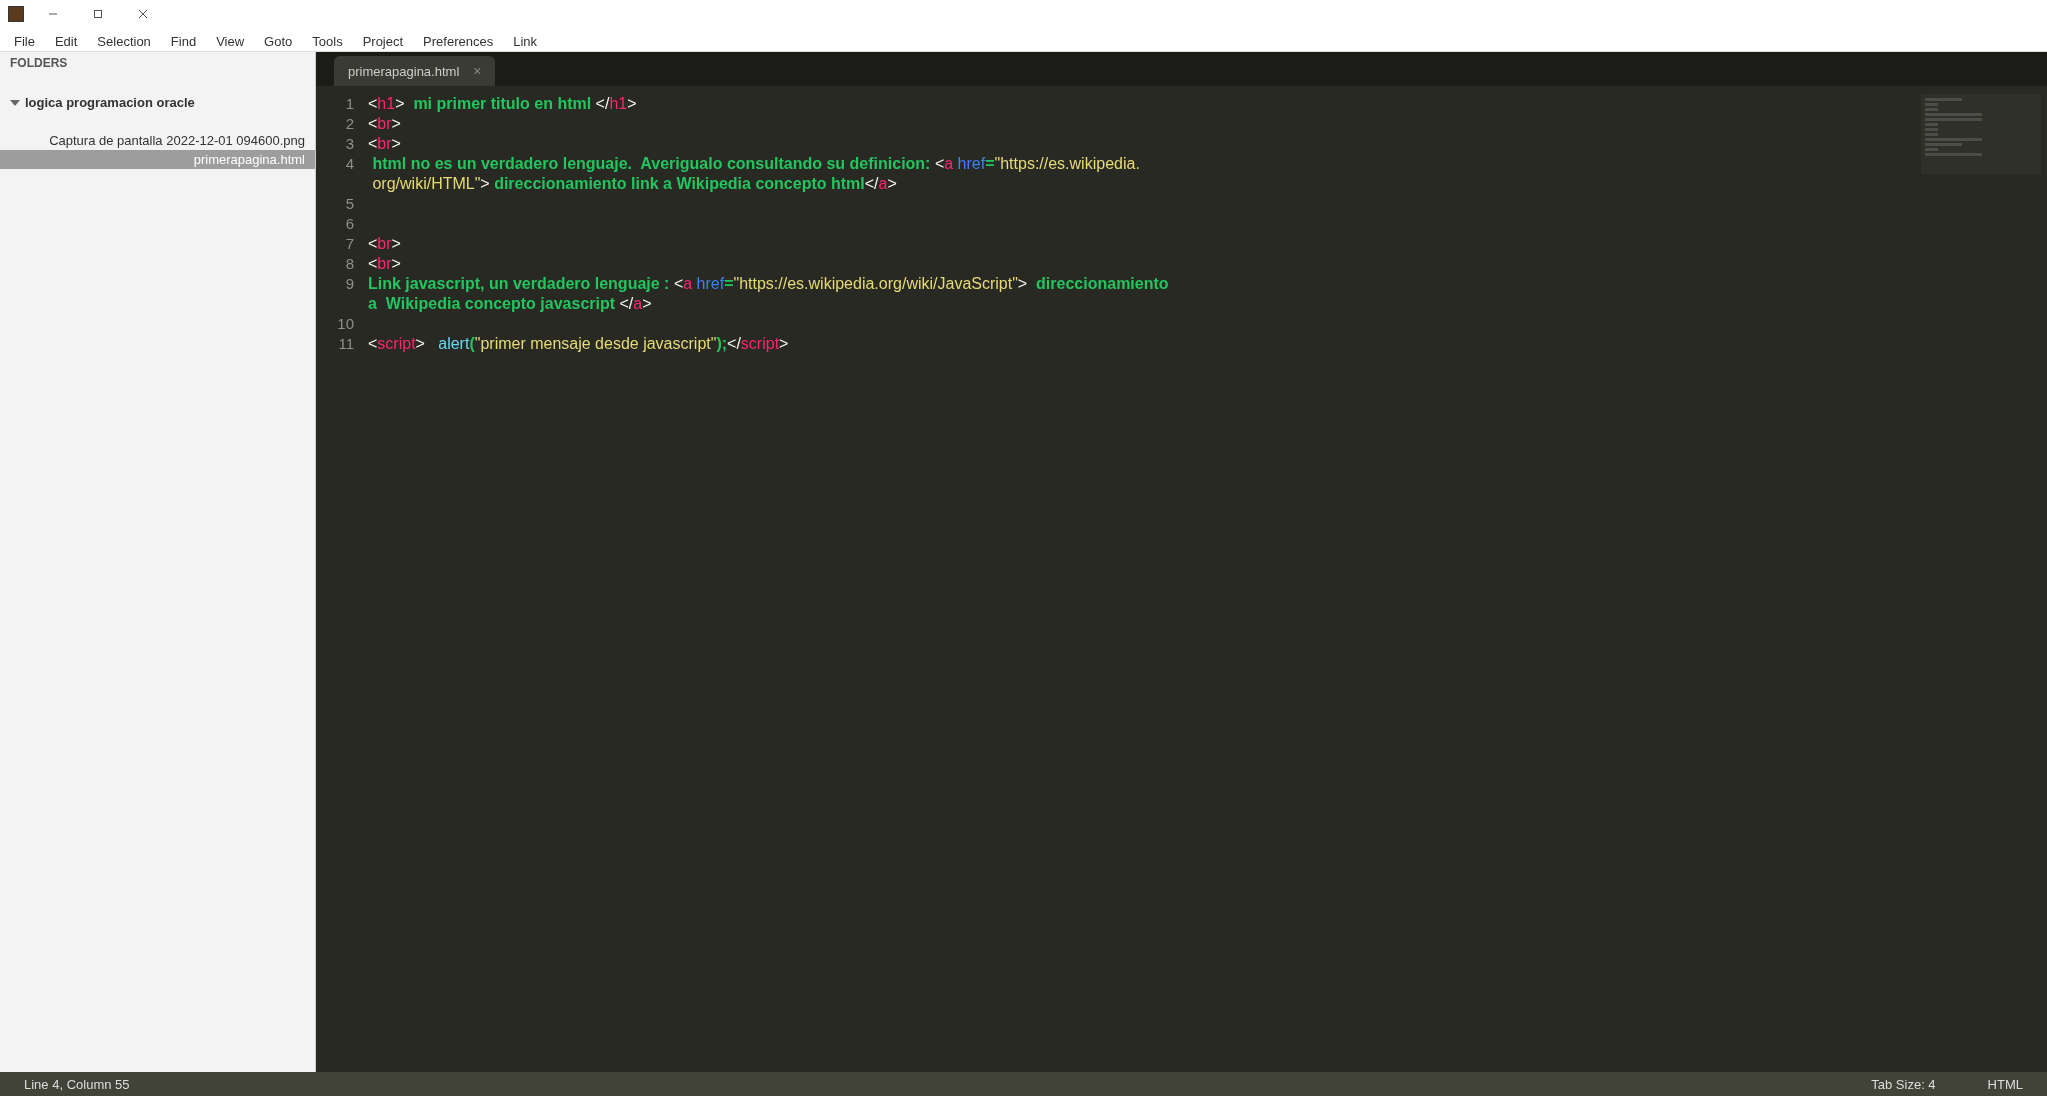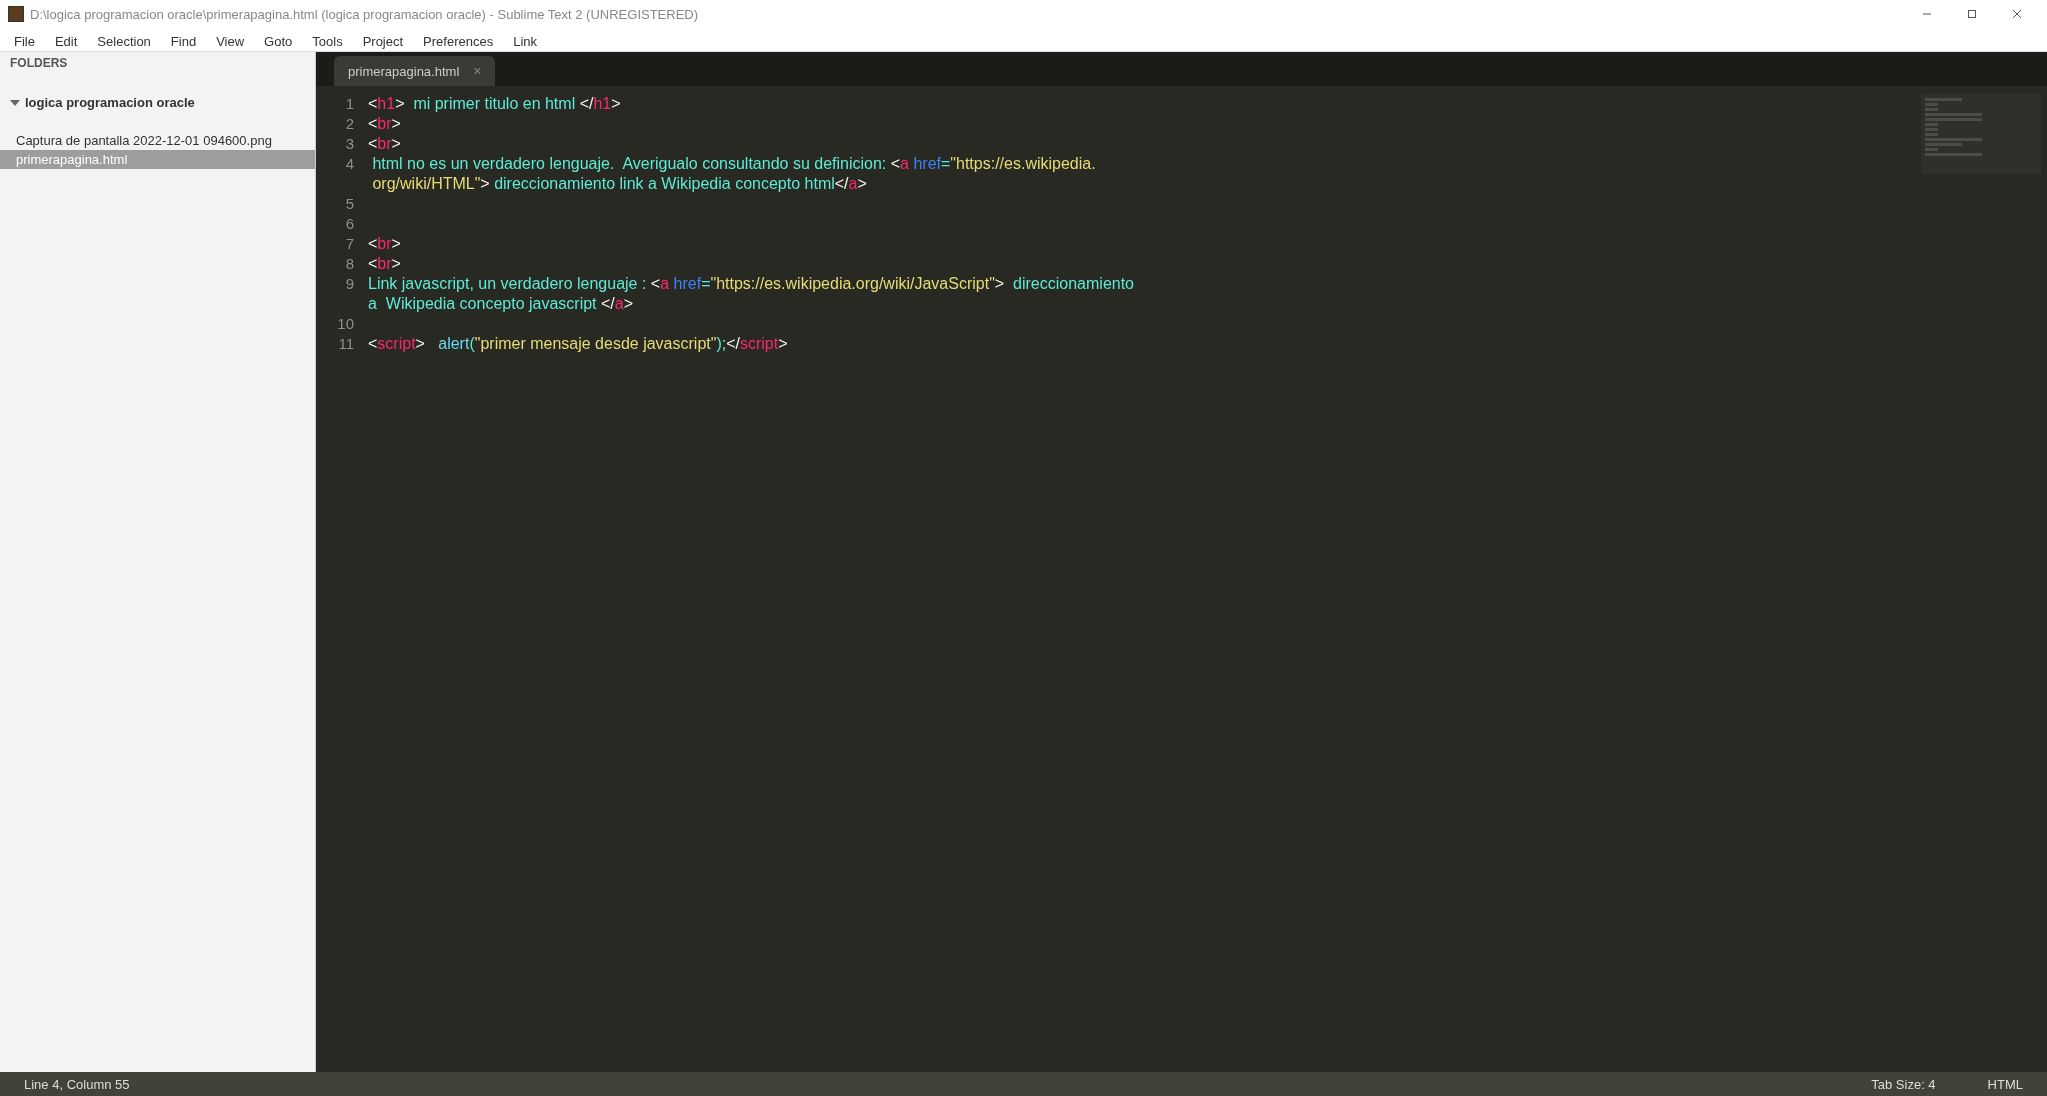--- a/index.html
+++ b/index.html
@@ -55,21 +55,21 @@
 .sidebar-header {
   padding: 4px 10px;
   font-size: 12px;
   color: #555;
   font-weight: 600;
 }
 .folder-row {
   display: flex; align-items: center; padding: 2px 10px;
 }
 .tri { width: 0; height: 0; border-left: 5px solid transparent; border-right: 5px solid transparent; border-top: 6px solid #666; margin-right: 5px; }
-.file-row { padding: 2px 10px 2px 16px; }
+.file-row { padding: 2px 10px 2px 16px; text-align: right; }
 .file-row.selected { background: #9d9d9d; color: #fff; }
 
 .editor-pane {
   flex: 1;
   background: #282923;
   display: flex;
   flex-direction: column;
   position: relative;
   min-width: 0;
 }
@@ -119,21 +119,21 @@
   white-space: pre;
   padding-right: 140px;
 }
 .code .row { height: 20px; }
 
 .tag-bracket { color: #f8f8f2; }
 .tag-name { color: #f92672; }
 .attr-name { color: #3b82f6; }
 .attr-val, .string { color: #e6db74; }
 .func { color: #66d9ef; }
-.plain { color: #5eead4; }
+.plain { color: #22c55e; font-weight: bold; }
 
 .minimap {
   position: absolute;
   top: 8px; right: 6px;
   width: 120px;
   height: 80px;
   background: #2f302a;
   padding: 4px;
   font-size: 2px;
   line-height: 3px;
@@ -157,21 +157,20 @@
   gap: 24px;
 }
 .statusbar .spacer { flex: 1; }
 .statusbar .cell { padding: 0 14px; }
 </style>
 </head>
 <body>
 
 <div class="titlebar">
   <div class="app-icon"></div>
-  <div class="title">D:\logica programacion oracle\primerapagina.html (logica programacion oracle) - Sublime Text 2 (UNREGISTERED)</div>
   <div class="win-controls">
     <div class="win-btn">
       <svg width="10" height="10" viewBox="0 0 10 10">
           <line x1="1" y1="5" x2="9" y2="5" stroke="#555" stroke-width="1"></line>
         </svg>
     </div>
     <div class="win-btn">
       <svg width="10" height="10" viewBox="0 0 10 10">
           <rect x="1.5" y="1.5" width="7" height="7" fill="none" stroke="#555" stroke-width="1"></rect>
         </svg>

